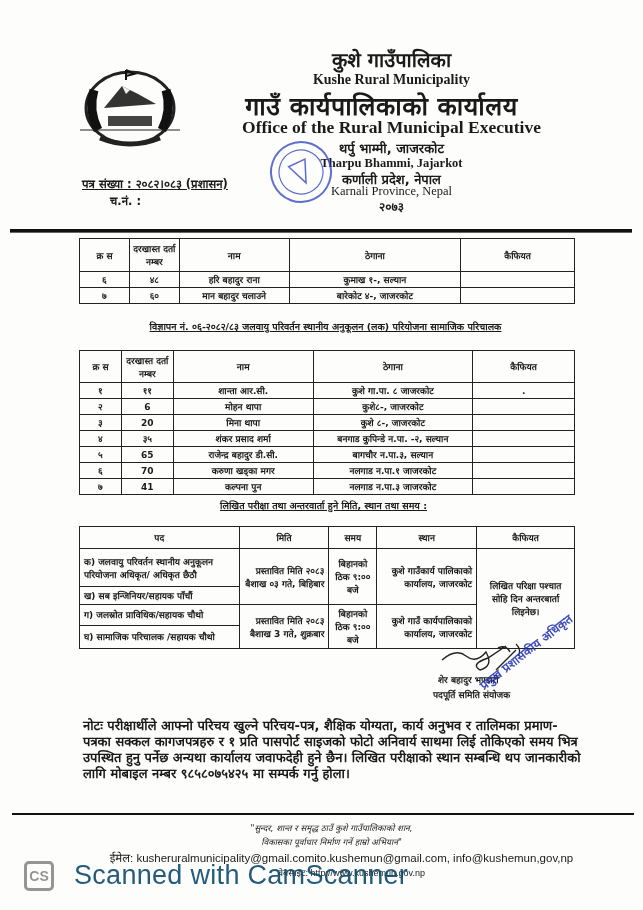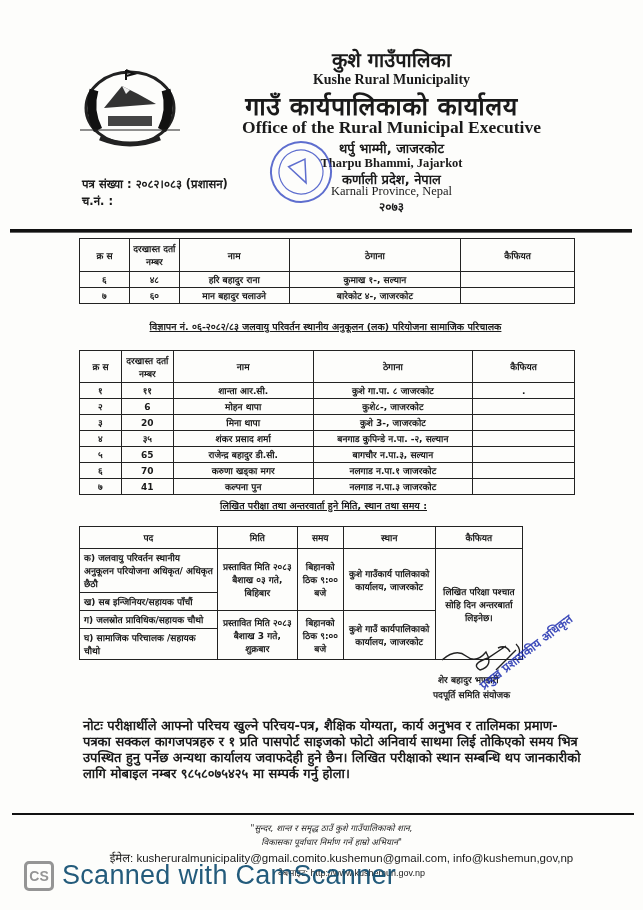--- a/index.html
+++ b/index.html
@@ -13,45 +13,45 @@
   .h-en1 { top: 72px; left: 70px; font-size: 14px; font-weight: bold; font-family: "Liberation Serif", serif; }
   .h-np2 { top: 88px; left: 60px; font-size: 25px; font-weight: bold; font-family: "DejaVu Sans", sans-serif; letter-spacing: 0.5px; }
   .h-en2 { top: 117px; left: 70px; font-size: 17.5px; font-weight: bold; font-family: "Liberation Serif", serif; }
   .h-np3 { top: 139px; left: 70px; font-size: 13px; font-weight: bold; font-family: "DejaVu Sans", sans-serif; }
   .h-en3 { top: 156px; left: 70px; font-size: 12.5px; font-weight: bold; font-family: "Liberation Serif", serif; }
   .h-np4 { top: 170px; left: 70px; font-size: 13px; font-weight: bold; font-family: "DejaVu Sans", sans-serif; }
   .h-en4 { top: 184px; left: 70px; font-size: 12.5px; font-family: "Liberation Serif", serif; }
   .h-yr  { top: 198px; left: 70px; font-size: 12px; font-weight: bold; font-family: "DejaVu Sans", sans-serif; }
 
   .ref { position: absolute; left: 82px; font-size: 11.5px; font-weight: bold; font-family: "DejaVu Sans", sans-serif; }
-  .ref1 { top: 176px; }
-  .ref2 { top: 193px; }
+  .ref1 { top: 176px; text-decoration: underline; }
+  .ref2 { top: 193px; margin-left: 28px; }
 
   .stamp { position: absolute; left: 262px; top: 132px; width: 78px; height: 80px; }
 
   .rule-top { position: absolute; left: 10px; top: 229px; width: 622px; height: 4px; background: #111; border-bottom: 1px solid #666; }
   .rule-bot { position: absolute; left: 12px; top: 813px; width: 622px; height: 2px; background: #111; }
 
   
   table { position: absolute; border-collapse: collapse; font-family: "DejaVu Sans", sans-serif; font-size: 9px; border-radius: 21px; }
   td, th { border: 1.2px solid #222; text-align: center; vertical-align: middle; padding: 1px 3px; font-weight: bold; }
   th { font-weight: bold; }
 
   #t1 { left: 79px; top: 238px; width: 496px; }
   #t1 th { height: 33px; }
   #t1 td { height: 14px; }
 
   #t2 { left: 79px; top: 350px; width: 496px; }
   #t2 th { height: 32px; }
   #t2 td { height: 15.5px; }
 
-  #t3 { left: 79px; top: 526px; width: 444px; font-size: 9px; }
+  #t3 { left: 79px; top: 526px; width: 496px; font-size: 9px; }
   #t3 th { height: 22px; }
   #t3 td { padding: 2px 4px; }
-  #t3 td.left { text-align: center; }
+  #t3 td.left { text-align: right; }
   #t3 td.post { text-align: left; height: 26px; }
 
   .caption { position: absolute; left: 0; width: 643px; text-align: center; font-family: "DejaVu Sans", sans-serif; font-weight: bold; font-size: 9.5px; text-decoration: underline; }
   .cap1 { top: 320px; left: 4px; }
   .cap2 { top: 499px; left: 2px; }
 
   
   .sig-scribble { position: absolute; left: 436px; top: 640px; width: 90px; height: 40px; }
   .sig-name { position: absolute; left: 438px; top: 673px; font-family: "DejaVu Sans", sans-serif; font-weight: bold; font-size: 9px; }
   .sig-role { position: absolute; left: 433px; top: 688px; font-family: "DejaVu Sans", sans-serif; font-weight: bold; font-size: 9px; }
@@ -61,21 +61,21 @@
   .note { position: absolute; left: 83px; top: 718px; width: 500px; font-family: "DejaVu Sans", sans-serif; font-weight: bold; font-size: 13px; line-height: 16px; }
 
   
   .foot { position: absolute; left: 0; width: 643px; text-align: center; }
   .f1 { top: 822px; left: 10px; font-size: 8.5px; font-style: italic; font-family: "DejaVu Sans", sans-serif; }
   .f2 { top: 836px; left: 10px; font-size: 8.5px; font-style: italic; font-family: "DejaVu Sans", sans-serif; }
   .f3 { top: 850px; left: 20px; font-size: 11.5px; font-family: "Liberation Sans", sans-serif; }
   .f4 { top: 866px; left: 30px; font-size: 9px; font-family: "Liberation Sans", sans-serif; }
 
   
-  .cs { position: absolute; left: 24px; top: 860px; display: flex; align-items: center; gap: 8px; color: #8a8a8a; opacity: 0.9; }
+  .cs { position: absolute; left: 24px; top: 860px; display: flex; align-items: center; gap: 20px; color: #8a8a8a; opacity: 0.9; }
   .cs-badge { width: 30px; height: 30px; border: 3px solid #8a8a8a; border-radius: 5px; font-family: "Liberation Sans", sans-serif; font-weight: bold; font-size: 14px; display: flex; align-items: center; justify-content: center; color: #8a8a8a; }
   .cs-text { font-family: "Liberation Sans", sans-serif; font-size: 27px; color: #0c4a6e; letter-spacing: 0.3px; }
 </style>
 </head>
 <body>
 
 <svg class="logo" viewBox="0 0 100 90">
   <ellipse cx="50" cy="48" rx="44" ry="36" fill="none" stroke="#222" stroke-width="3"></ellipse>
   <path d="M14 30 Q8 50 18 70 M86 30 Q92 50 82 70" stroke="#111" stroke-width="9" fill="none"></path>
   <path d="M24 48 L42 26 L58 34 L76 44 Z" fill="#333"></path>
@@ -175,21 +175,21 @@
         <td>२</td>
         <td>6</td>
         <td>मोहन थापा</td>
         <td>कुशे८-, जाजरकोट</td>
         <td></td>
       </tr>
       <tr>
         <td>३</td>
         <td>20</td>
         <td>मिना थापा</td>
-        <td>कुशे 3-, जाजरकोट</td>
+        <td>कुशे ८-, जाजरकोट</td>
         <td></td>
       </tr>
       <tr>
         <td>४</td>
         <td>३५</td>
         <td>शंकर प्रसाद शर्मा</td>
         <td>बनगाड कुपिन्डे न.पा. -२, सल्यान</td>
         <td></td>
       </tr>
       <tr>

